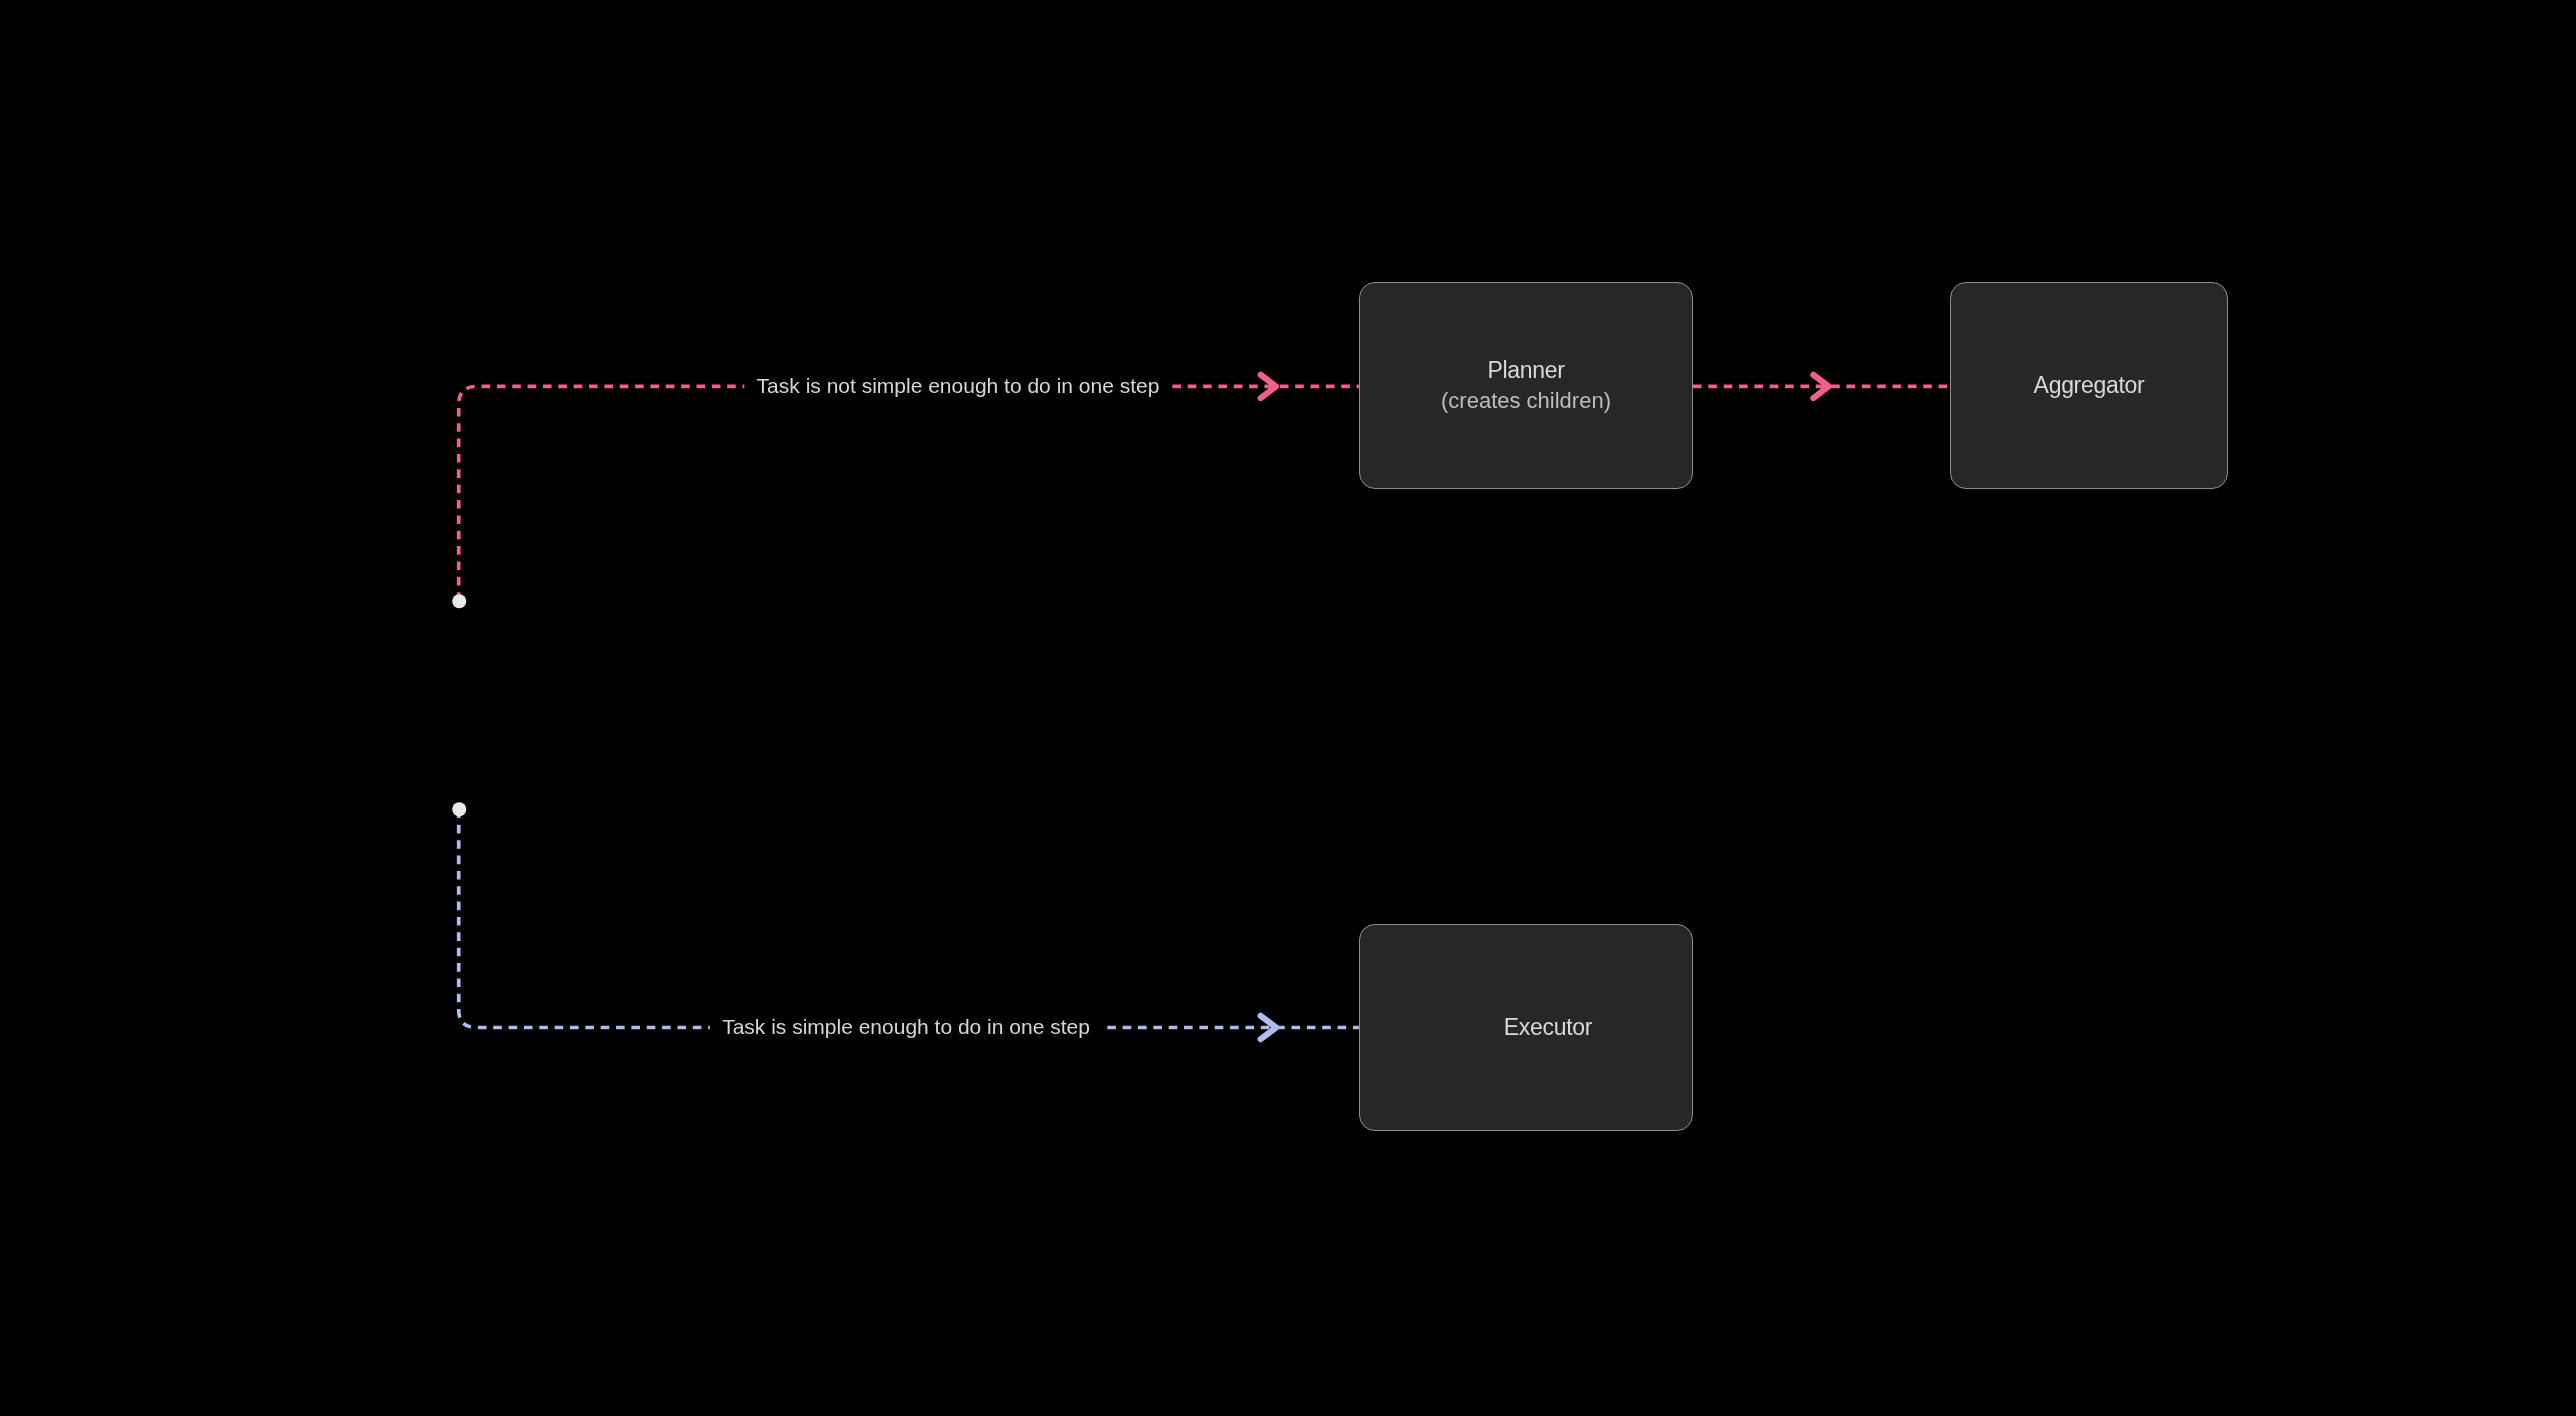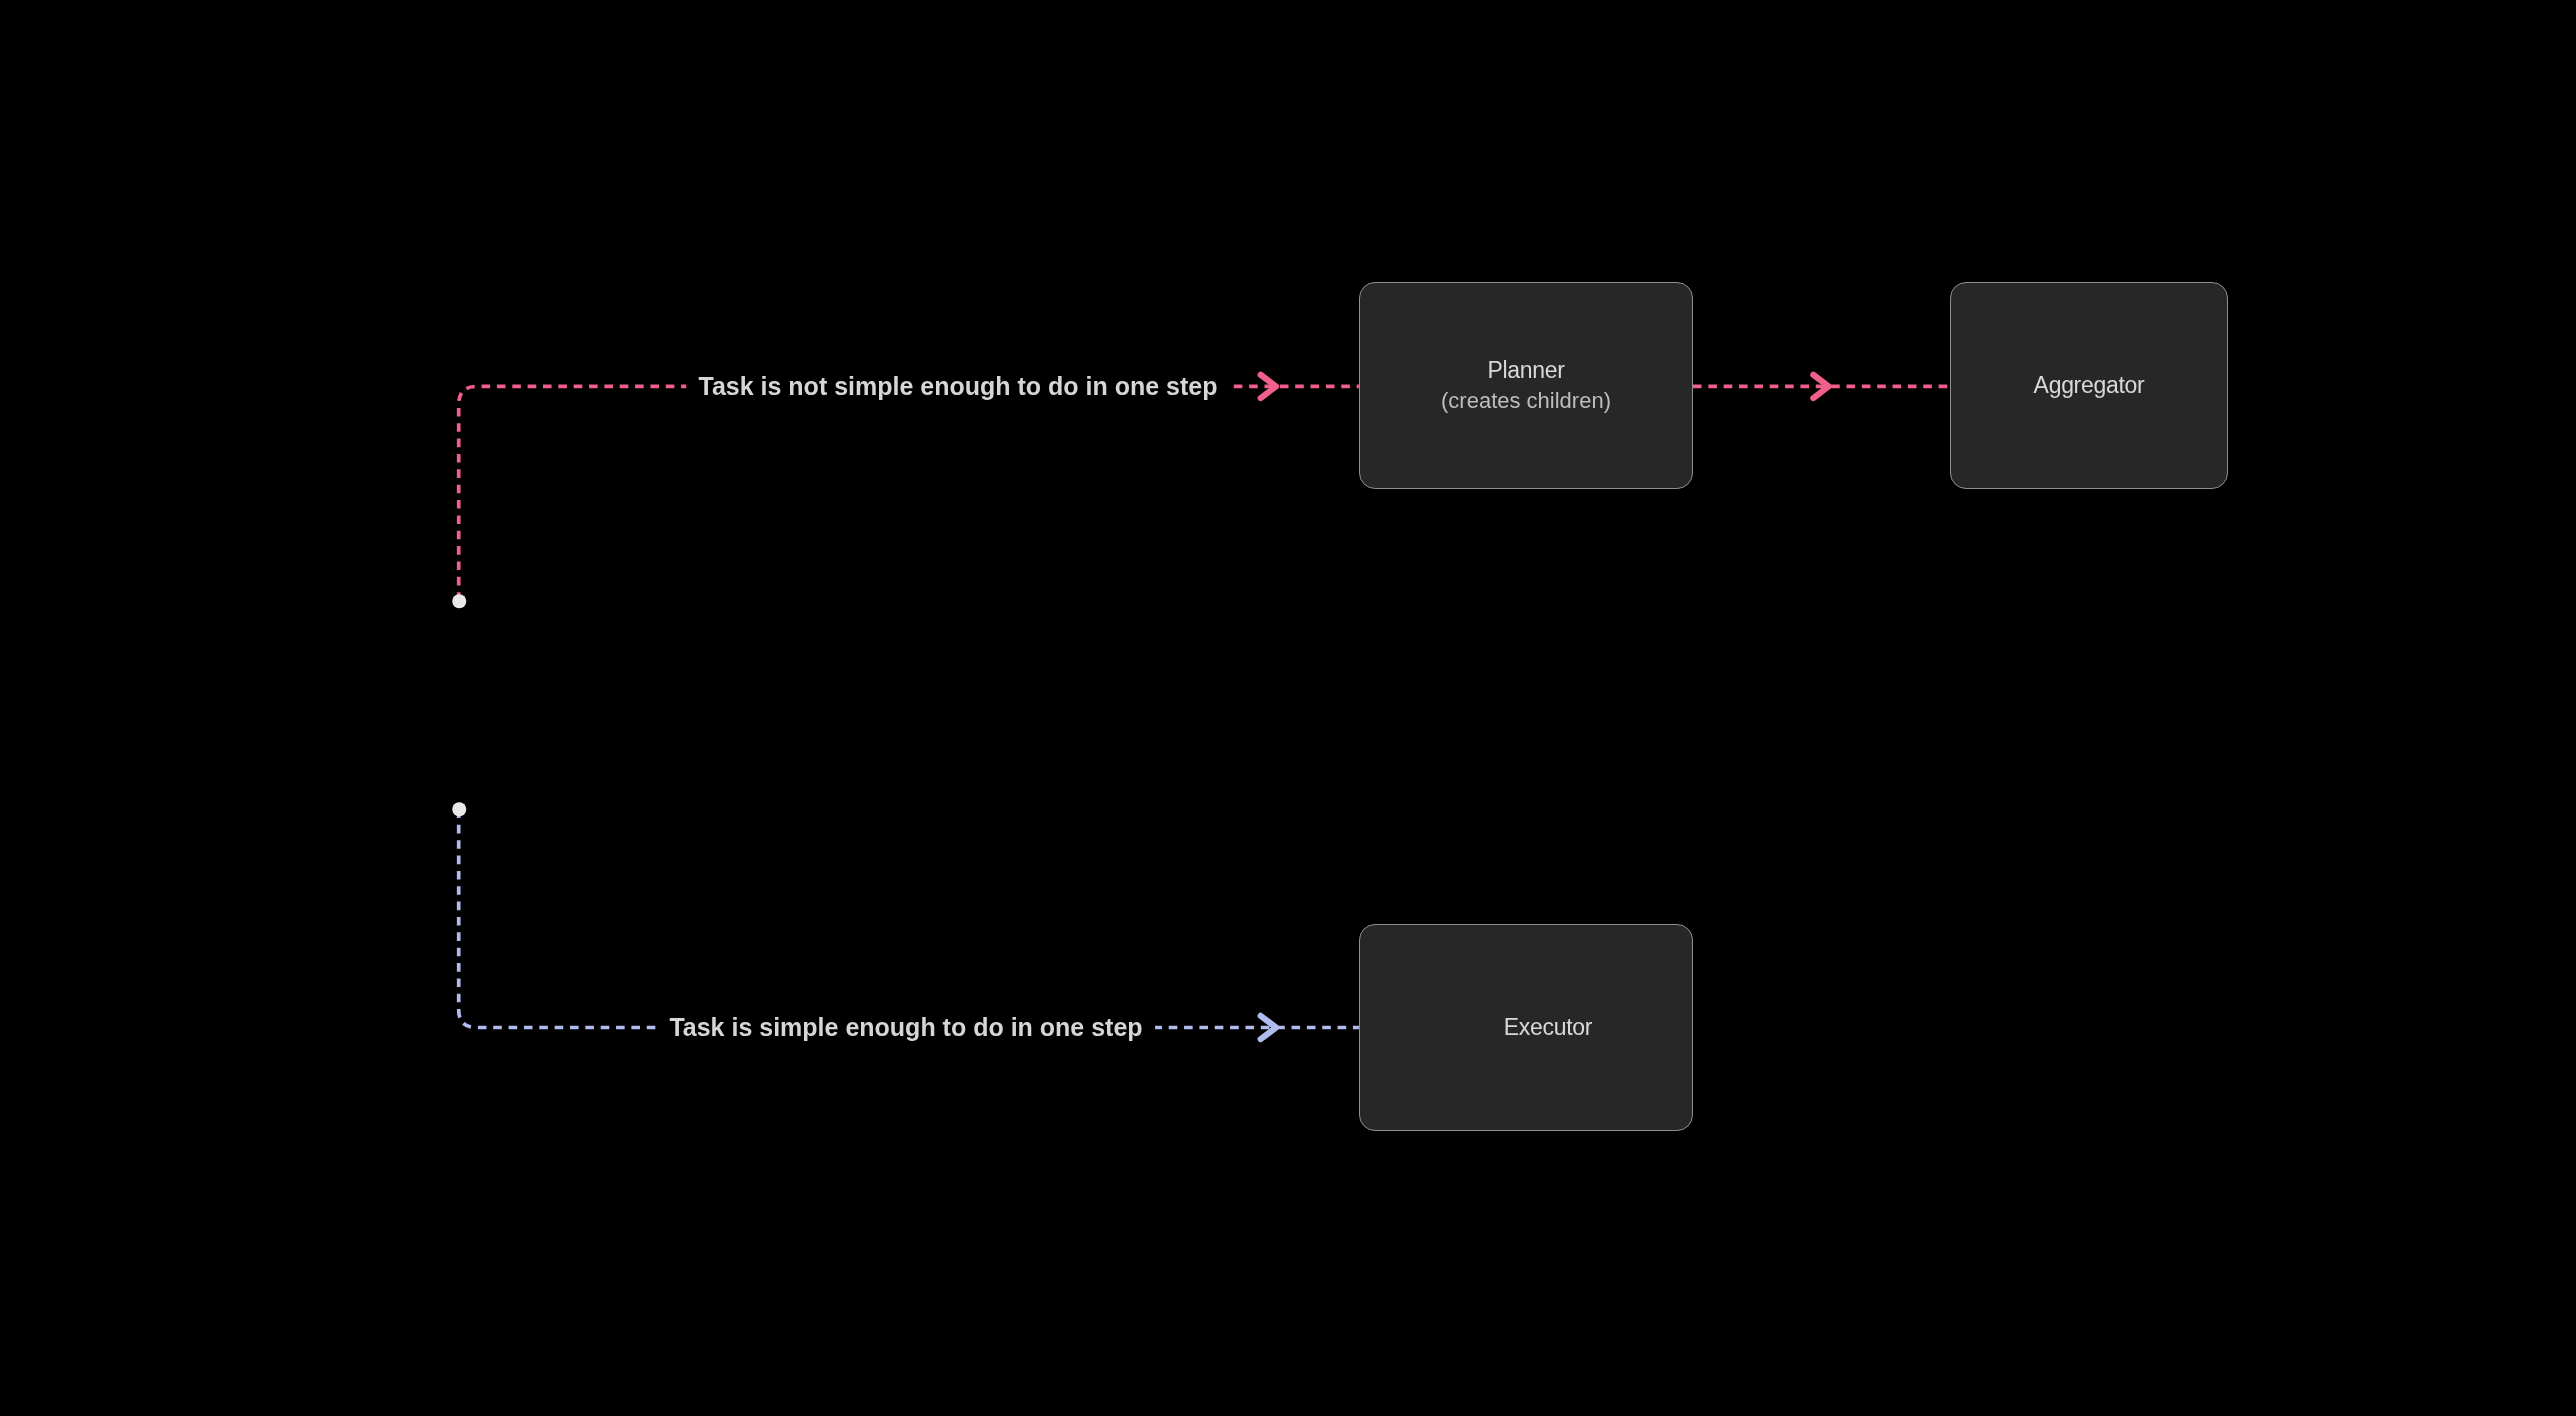--- a/index.html
+++ b/index.html
@@ -45,22 +45,22 @@
   }
   .node-atomizer   { left: 292px;  top: 600px;  width: 332px; height: 209px; }
   .node-planner    { left: 1359px; top: 282px;  width: 334px; height: 207px; }
   .node-aggregator { left: 1950px; top: 282px;  width: 278px; height: 207px; }
   .node-executor   { left: 1359px; top: 924px; width: 334px; height: 207px; padding-left: 44px; }
   .edge-label {
     position: absolute;
     transform: translate(-50%, -50%);
     background: #000000;
     color: #d6d6d6;
-    font-size: 25px;
-    font-weight: 700;
+    font-size: 21px;
+    font-weight: 400;
     white-space: nowrap;
     padding: 3.7px 12.3px;
     z-index: 3;
     text-align: center;
   }
   .edge-label-not-simple { left: 958px; top: 386px; }
   .edge-label-simple     { left: 906px; top: 1027px; }
   .handle {
     position: absolute;
     width: 13.5px; height: 13.5px;

